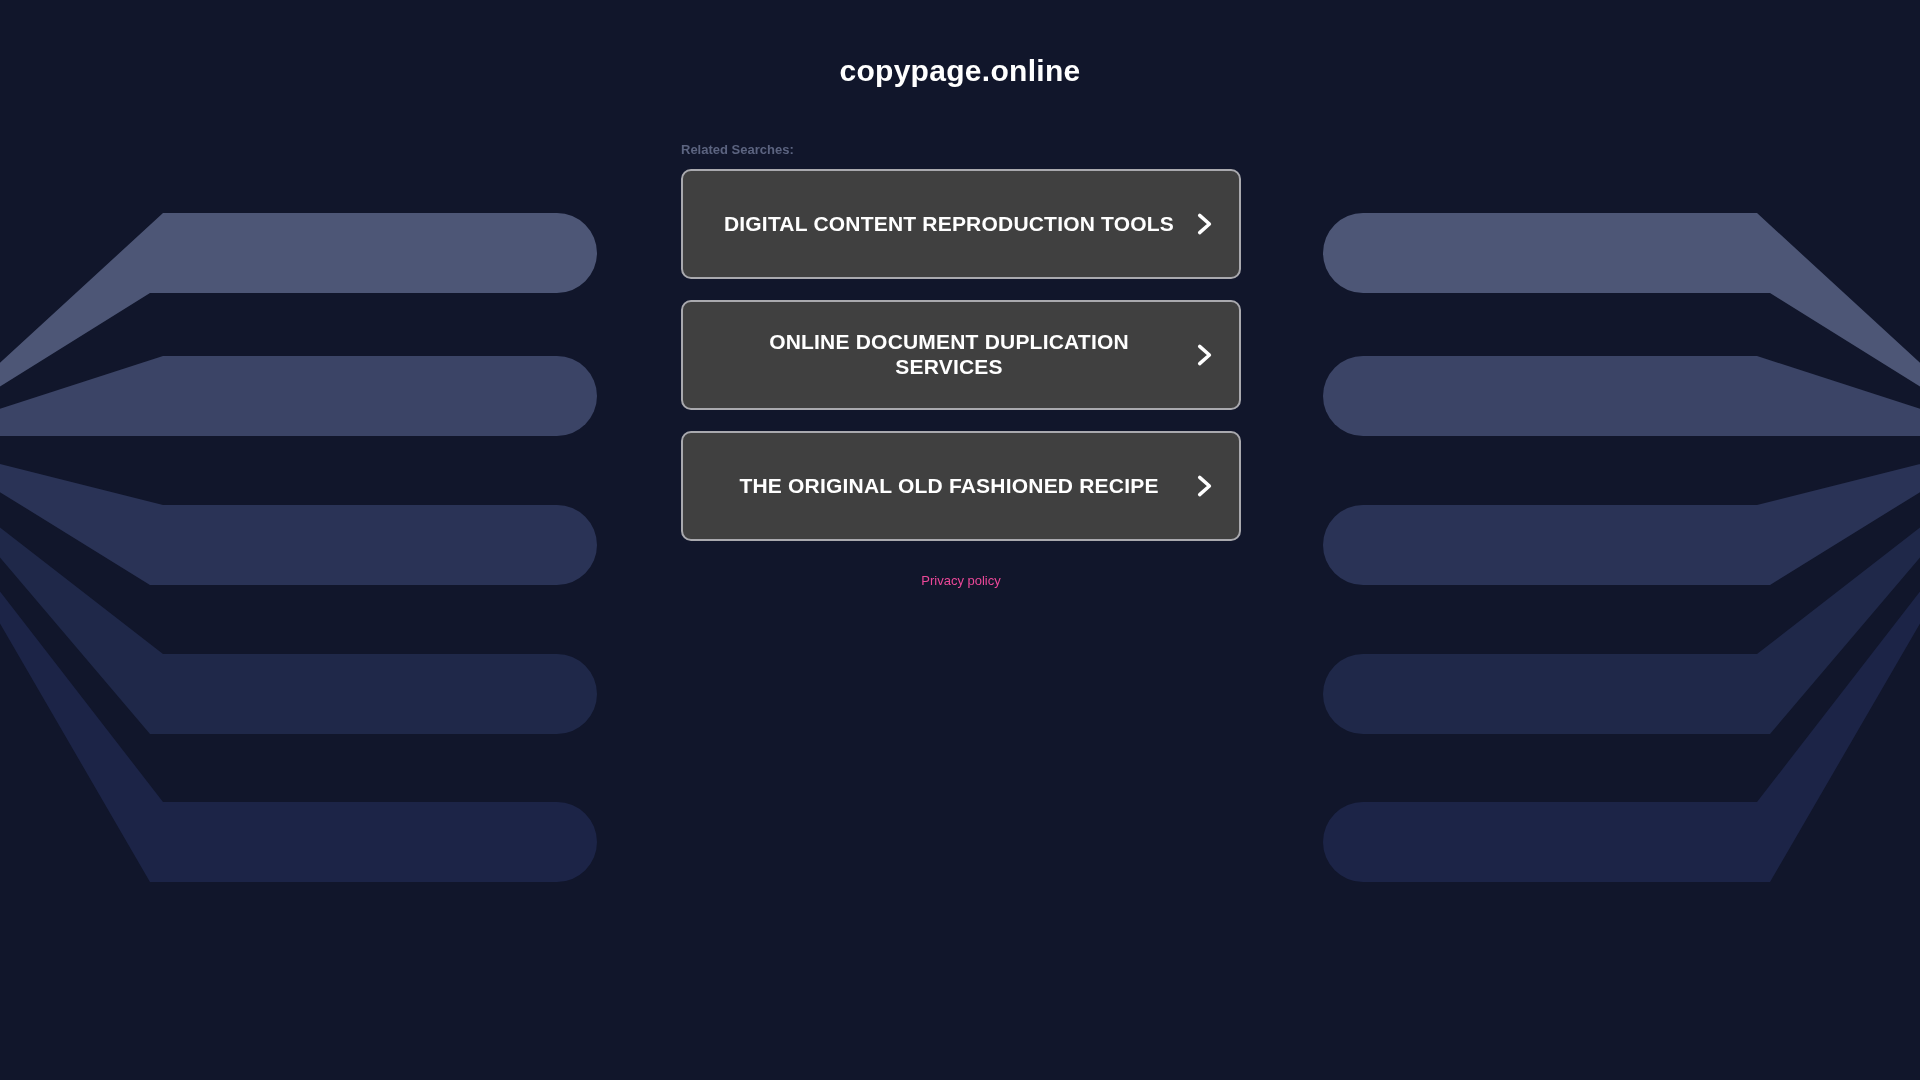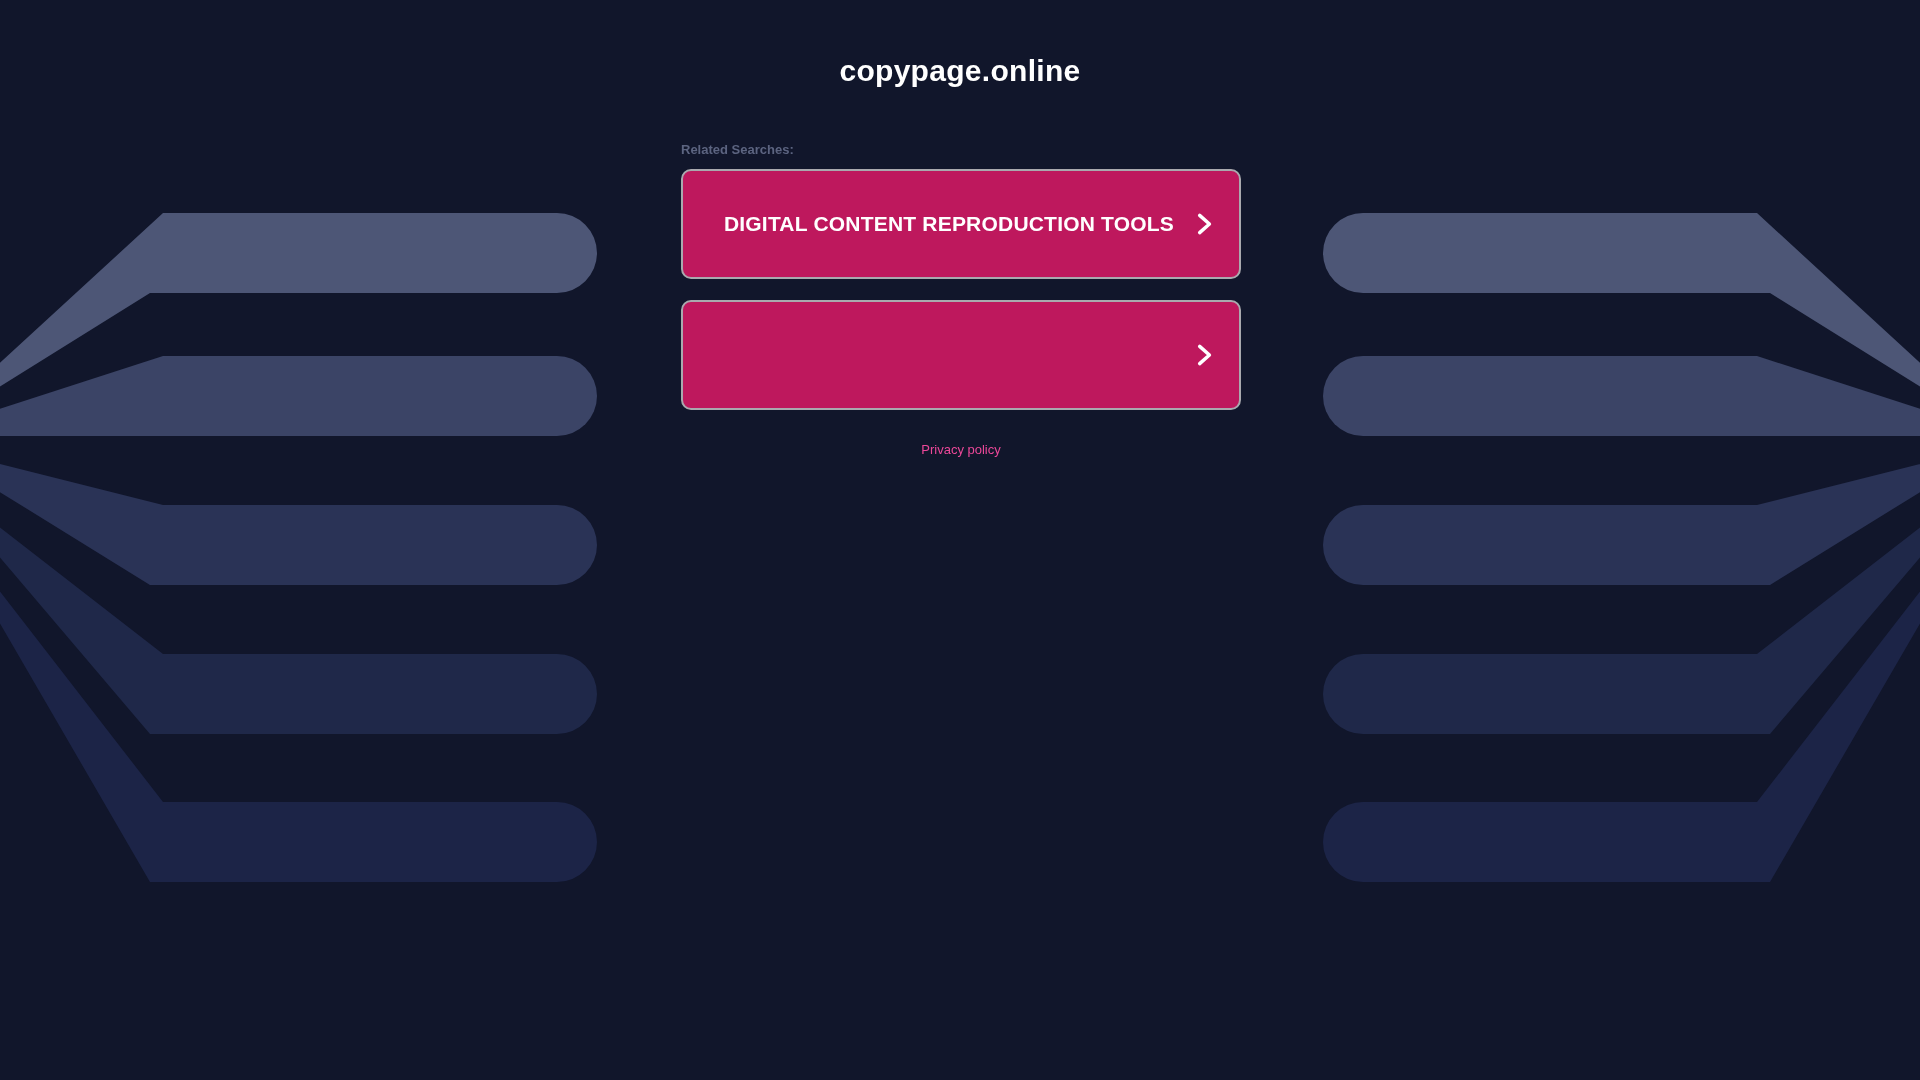--- a/index.html
+++ b/index.html
@@ -63,21 +63,21 @@
   }
 
   .search-link {
     position: relative;
     display: flex;
     align-items: center;
     justify-content: center;
     width: 560px;
     min-height: 110px;
     margin-bottom: 21px;
-    background: #be185d;
+    background: #404040;
     border: 2px solid #a9a9ae;
     border-radius: 10px;
     cursor: pointer;
     text-decoration: none;
     padding: 12px 58px 12px 34px;
   }
 
   .search-link-label {
     color: #ffffff;
     font-size: 21px;
@@ -142,22 +142,29 @@
 
     <div id="related-searches-label">Related Searches:</div>
 
     <a class="search-link" href="#">
       <span class="search-link-label">DIGITAL CONTENT REPRODUCTION TOOLS</span>
       <svg class="chevron-icon" viewBox="0 0 24 24" fill="none" stroke="#ffffff" stroke-width="3.2" stroke-linecap="round" stroke-linejoin="round" aria-hidden="true">
         <polyline points="8,4 17,12 8,20"></polyline>
       </svg>
     </a>
 
+    <a class="search-link" href="#">
+      <span class="search-link-label">ONLINE DOCUMENT DUPLICATION SERVICES</span>
+      <svg class="chevron-icon" viewBox="0 0 24 24" fill="none" stroke="#ffffff" stroke-width="3.2" stroke-linecap="round" stroke-linejoin="round" aria-hidden="true">
+        <polyline points="8,4 17,12 8,20"></polyline>
+      </svg>
+    </a>
 
     <a class="search-link" href="#">
+      <span class="search-link-label">THE ORIGINAL OLD FASHIONED RECIPE</span>
       <svg class="chevron-icon" viewBox="0 0 24 24" fill="none" stroke="#ffffff" stroke-width="3.2" stroke-linecap="round" stroke-linejoin="round" aria-hidden="true">
         <polyline points="8,4 17,12 8,20"></polyline>
       </svg>
     </a>
 
 
 
     <a id="privacy-policy" href="#">Privacy policy</a>
 
   </div>

